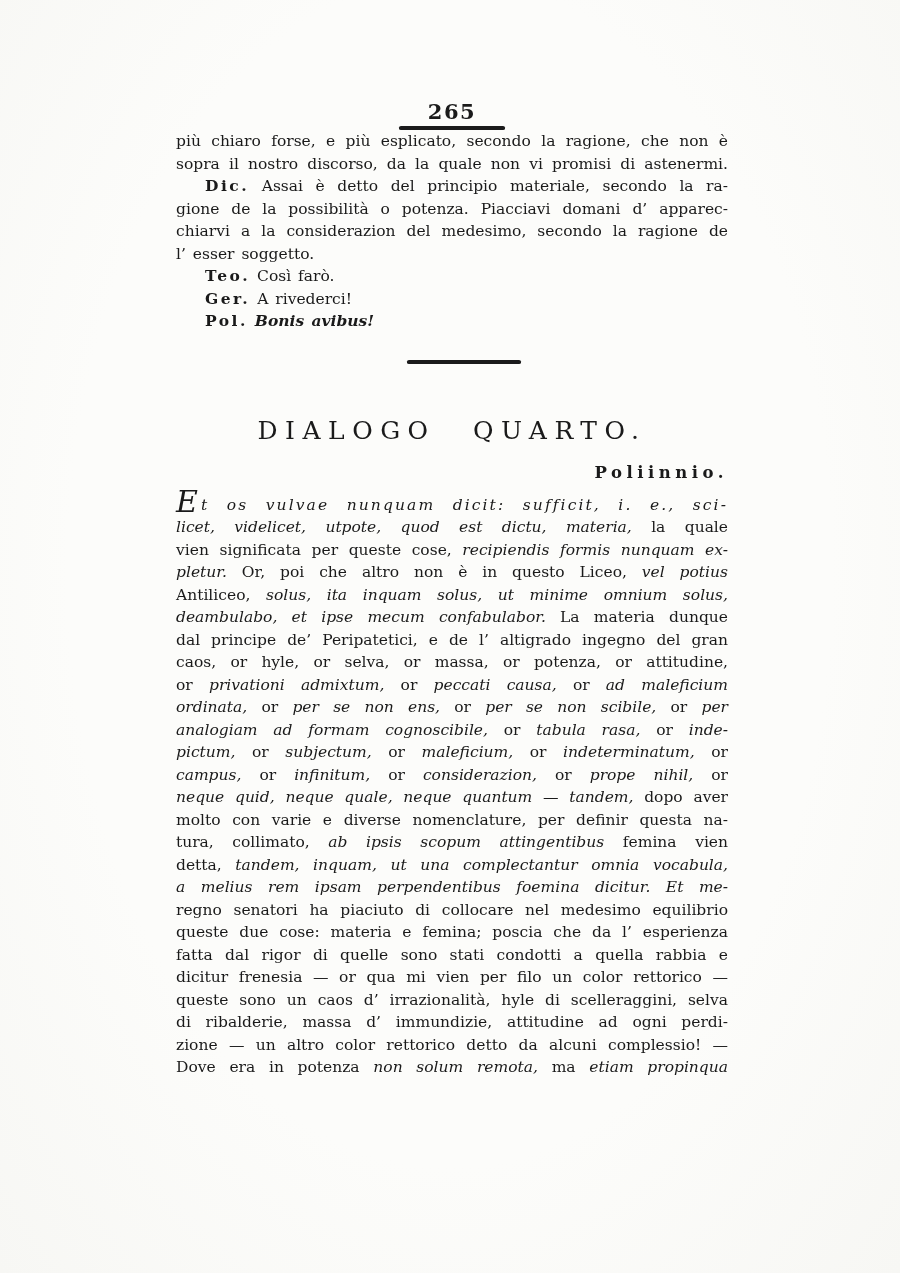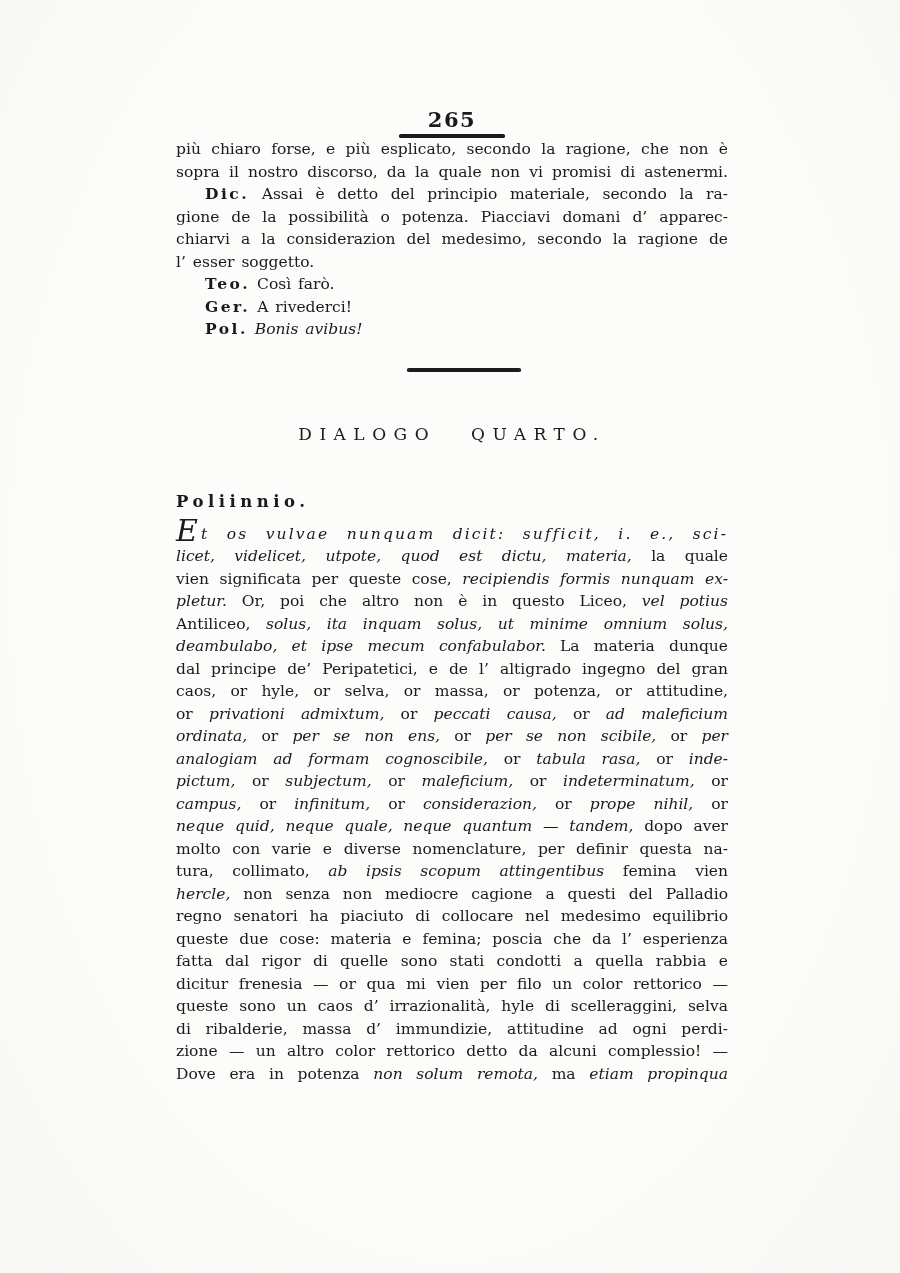--- a/index.html
+++ b/index.html
@@ -11,57 +11,57 @@
     overflow: hidden;
     font-family: "DejaVu Serif", serif;
     color: #1a1a1a;
     position: relative;
   }
   .sheet {
     position: absolute; inset: 0;
     background: radial-gradient(ellipse at 50% 45%, #fcfcfa 60%, #f7f7f4 100%);
   }
   .textcol {
-    position: absolute; left: 176px; top: 8px; width: 552px;
+    position: absolute; left: 176px; top: 0; width: 552px;
   }
   .pagenum-block { margin-top: 99px; text-align: center; }
   .pagenum {
     font-size: 21px; font-weight: bold; letter-spacing: 1.5px;
     display: inline-block;
   }
   .pagenum-rule {
     width: 106px; height: 4px; background: #1b1b1b;
     margin: 2px auto 0; border-radius: 2px / 1.5px;
   }
   #top-blocks { margin-top: 0; }
   .line {
     font-size: 15.5px; line-height: 22.5px;
     word-spacing: 2px;
   }
   .line.just { text-align: justify; text-align-last: justify; }
   .line.ind { text-indent: 29px; }
   .it { font-style: italic; }
-  .bold { font-weight: normal; }
+  .bold { font-weight: bold; }
   .sp { font-weight: bold; letter-spacing: 2.5px; text-align: right; }
   .ls { letter-spacing: 2.1px; }
   .init {
     font-size: 30px; font-style: italic; line-height: 0;
     vertical-align: -2px; margin-right: 2px; letter-spacing: 1px;
   }
   .divider {
     width: 114px; height: 4px; background: #1b1b1b;
     margin: 27px auto 0; margin-left: 231px; border-radius: 2px / 1.5px;
   }
   .dialog-title {
     margin-top: 52px; text-align: center;
-    font-size: 17px; letter-spacing: 7.5px; word-spacing: 22px;
+    font-size: 25px; letter-spacing: 7.5px; word-spacing: 22px;
     white-space: nowrap;
   }
   .speaker-heading {
-    margin-top: 48px; text-align: left;
+    margin-top: 18px; text-align: right;
     font-size: 16.5px; letter-spacing: 4.5px; font-weight: bold;
   }
   #main-block { margin-top: 12px; }
 </style>
 </head>
 <body>
 
 <div class="sheet">
   <div class="textcol">
 
@@ -97,21 +97,22 @@
         <div class="line just"><span>dal principe de’ Peripatetici, e de l’ altigrado ingegno del gran</span></div>
         <div class="line just"><span>caos, or hyle, or selva, or massa, or potenza, or attitudine,</span></div>
         <div class="line just"><span>or </span><span class="it">privationi admixtum,</span><span> or </span><span class="it">peccati causa,</span><span> or </span><span class="it">ad maleficium</span></div>
         <div class="line just"><span class="it">ordinata,</span><span> or </span><span class="it">per se non ens,</span><span> or </span><span class="it">per se non scibile,</span><span> or </span><span class="it">per</span></div>
         <div class="line just"><span class="it">analogiam ad formam cognoscibile,</span><span> or </span><span class="it">tabula rasa,</span><span> or </span><span class="it">inde-</span></div>
         <div class="line just"><span class="it">pictum,</span><span> or </span><span class="it">subjectum,</span><span> or </span><span class="it">maleficium,</span><span> or </span><span class="it">indeterminatum,</span><span> or</span></div>
         <div class="line just"><span class="it">campus,</span><span> or </span><span class="it">infinitum,</span><span> or </span><span class="it">considerazion,</span><span> or </span><span class="it">prope nihil,</span><span> or</span></div>
         <div class="line just"><span class="it">neque quid, neque quale, neque quantum — tandem,</span><span> dopo aver</span></div>
         <div class="line just"><span>molto con varie e diverse nomenclature, per definir questa na-</span></div>
         <div class="line just"><span>tura, collimato, </span><span class="it">ab ipsis scopum attingentibus</span><span> femina vien</span></div>
-        <div class="line just"><span class="it">hercle,</span><span> non senza non mediocre cagione a questi del Palladio</span></div>
+        <div class="line just"><span>detta, </span><span class="it">tandem, inquam, ut una complectantur omnia vocabula,</span></div>
+        <div class="line just"><span class="it">a melius rem ipsam perpendentibus foemina dicitur. Et me-</span></div>
         <div class="line just"><span>regno senatori ha piaciuto di collocare nel medesimo equilibrio</span></div>
         <div class="line just"><span>queste due cose: materia e femina; poscia che da l’ esperienza</span></div>
         <div class="line just"><span>fatta dal rigor di quelle sono stati condotti a quella rabbia e</span></div>
         <div class="line just"><span>dicitur frenesia — or qua mi vien per filo un color rettorico —</span></div>
         <div class="line just"><span>queste sono un caos d’ irrazionalità, hyle di scelleraggini, selva</span></div>
         <div class="line just"><span>di ribalderie, massa d’ immundizie, attitudine ad ogni perdi-</span></div>
         <div class="line just"><span>zione — un altro color rettorico detto da alcuni complessio! —</span></div>
         <div class="line just"><span>Dove era in potenza </span><span class="it">non solum remota,</span><span> ma </span><span class="it">etiam propinqua</span></div>
       </div>
 

